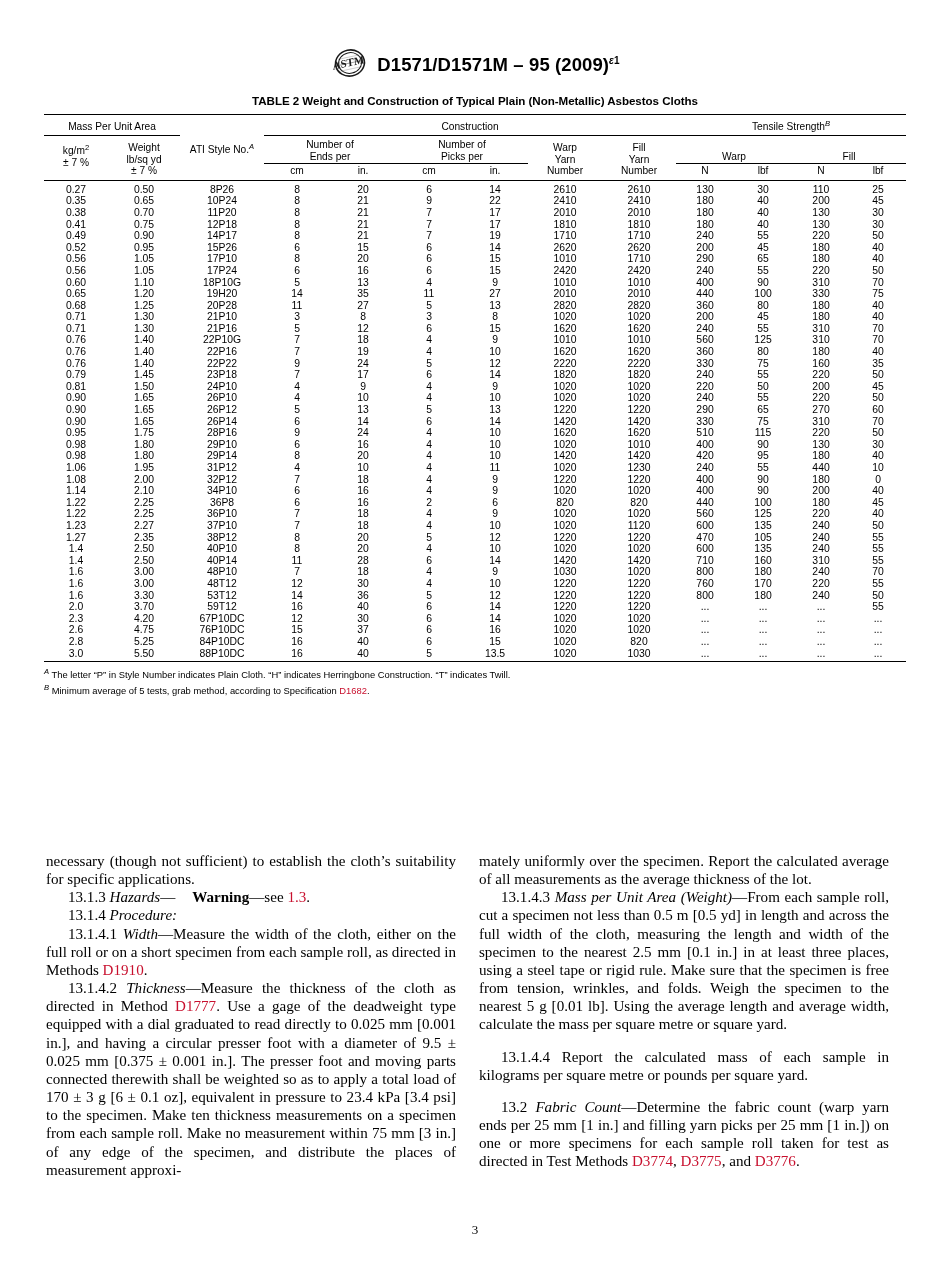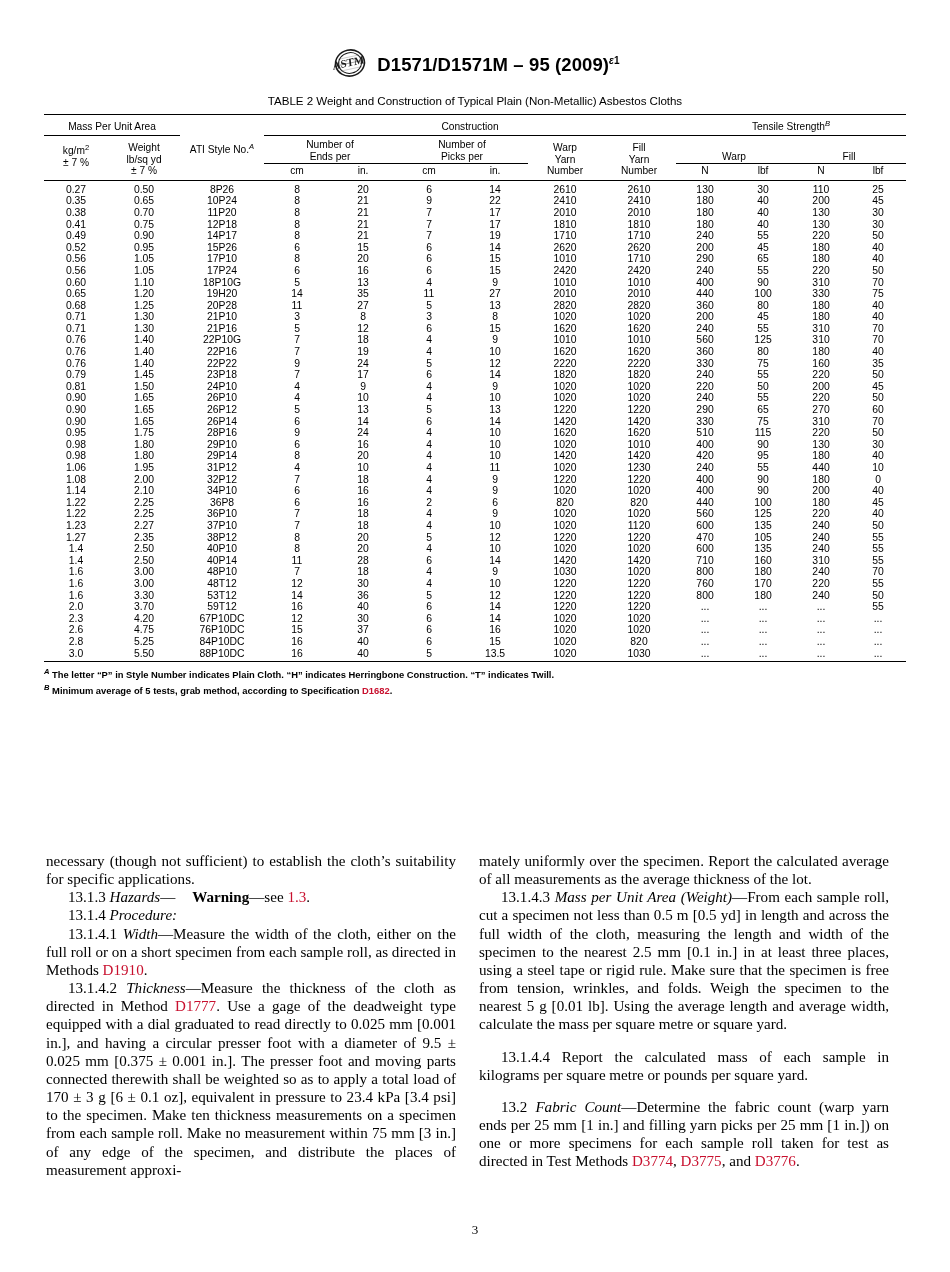--- a/index.html
+++ b/index.html
@@ -57,21 +57,21 @@
   .table-wrap {
     position: absolute;
     top: 94px;
     left: 44px;
     width: 862px;
     font-family: "Liberation Sans", sans-serif;
   }
   .table-title {
     text-align: center;
     font-size: 11.6px;
-    font-weight: normal;
+    font-weight: bold;
     margin-bottom: 7px;
     letter-spacing: -0.05px;
   }
   table.t2 {
     border-collapse: collapse;
     width: 862px;
     font-size: 10.2px;
     table-layout: fixed;
   }
   table.t2 td, table.t2 th {
@@ -105,21 +105,21 @@
   tbody tr:first-child td { padding-top: 3px; }
   tbody tr:last-child  td { padding-bottom: 2px; }
 
   
   .footnotes {
     margin-top: 3px;
     font-family: "Liberation Sans", sans-serif;
     font-size: 9.4px;
     line-height: 13px;
   }
-  .footnotes div { white-space: nowrap; font-weight: bold; }
+  .footnotes div { white-space: nowrap; }
   .fn-mark {
     font-size: 7.6px;
     vertical-align: super;
     font-style: italic;
   }
   .ref { color: #c8102e; }
 
   
   .body-cols {
     position: absolute;

